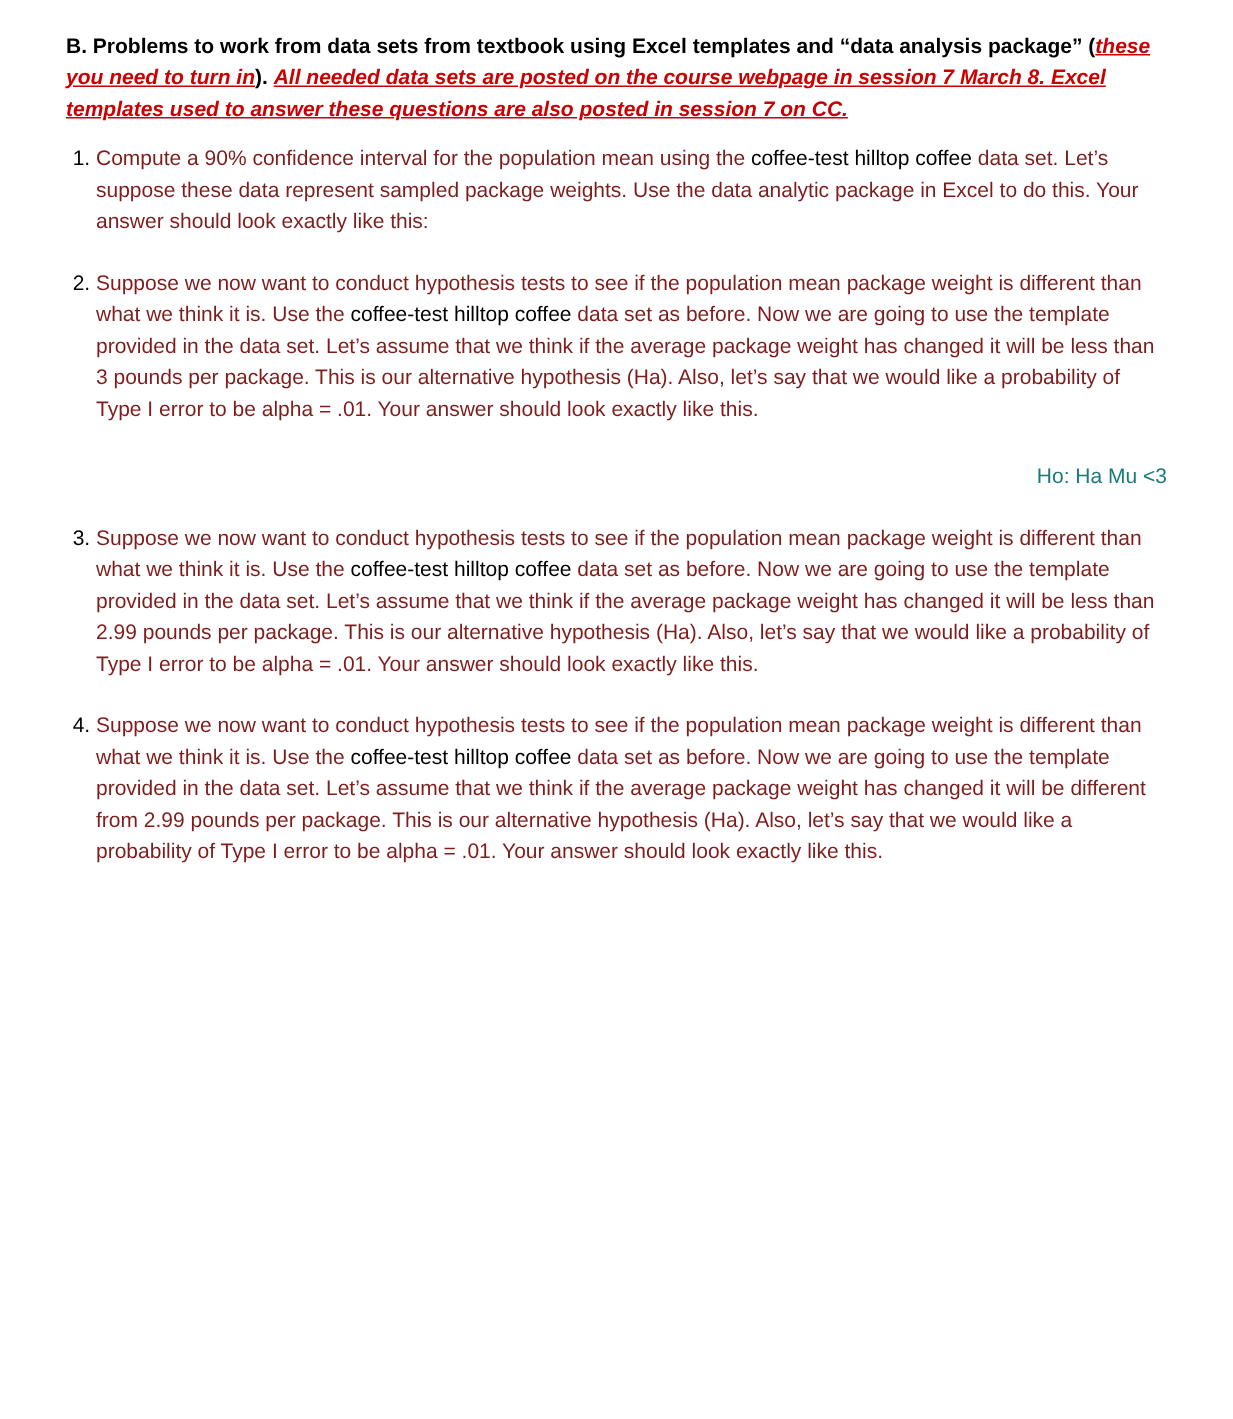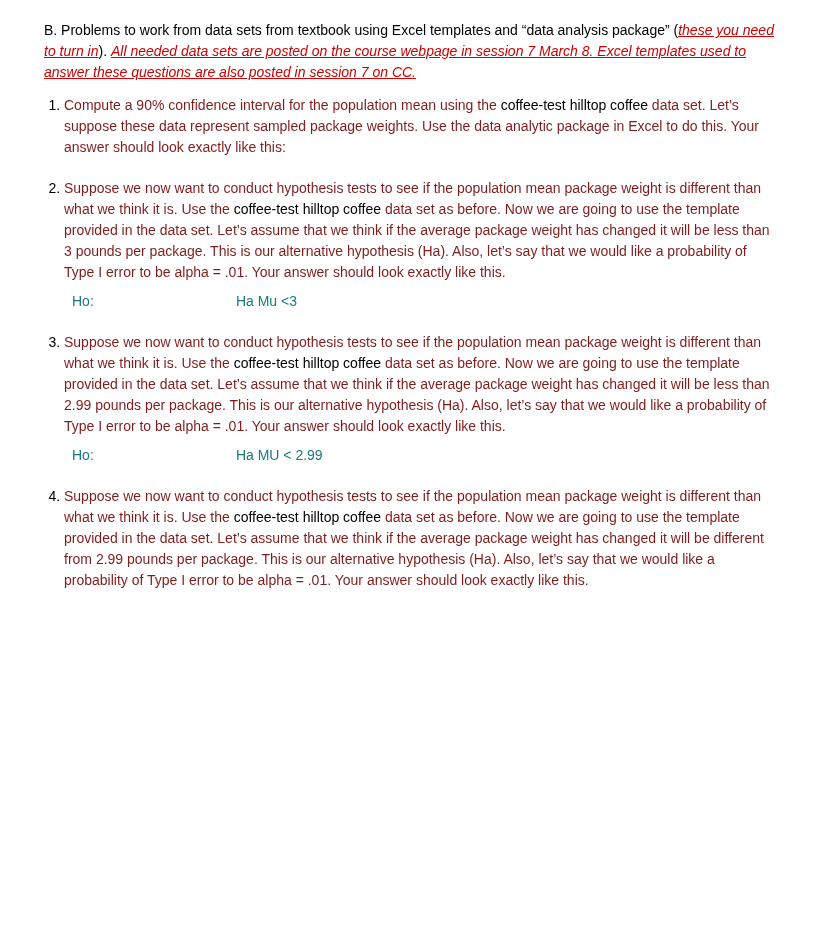--- a/index.html
+++ b/index.html
@@ -11,21 +11,21 @@
       background: #ffffff;
       font-family: Arial, sans-serif;
       font-size: 14px;
       color: #000000;
       width: 822px;
       min-height: 946px;
       padding: 20px 44px 30px 44px;
       line-height: 1.5;
     }
     .section-header {
-      font-weight: normal;
+      font-weight: bold;
       margin-bottom: 4px;
     }
     .italic-red-link {
       color: #cc0000;
       font-style: italic;
       text-decoration: underline;
     }
     .bold {
       font-weight: normal;
     }
@@ -34,24 +34,25 @@
     }
     ol {
       margin-left: 20px;
       margin-top: 12px;
     }
     ol li {
       margin-bottom: 20px;
       color: #000;
     }
     .ho-line {
-      margin-top: 8px;
+      margin-top: 24px;
       margin-bottom: 4px;
       color: #1a7a7a;
       padding-left: 8px;
+      text-align: right;
     }
     .ho-label {
       display: inline-block;
       width: 160px;
       color: #1a7a7a;
     }
     .ha-value {
       color: #1a7a7a;
     }
   </style>
@@ -79,24 +80,20 @@
     <div class="ho-line">
       <span class="ho-label">Ho:</span>
       <span class="ha-value">Ha Mu &lt;3</span>
     </div>
   </li>
 
   <li>
     <span>
       <span class="colored-teal">Suppose we now want to conduct hypothesis tests to see if the population mean package weight is different than what we think it is. Use the </span><span class="bold">coffee-test hilltop coffee</span><span class="colored-teal"> data set as before. Now we are going to use the template provided in the data set. Let’s assume that we think if the average package weight has changed it will be less than 2.99 pounds per package. This is our alternative hypothesis (Ha). Also, let’s say that we would like a probability of Type I error to be alpha = .01. Your answer should look exactly like this.</span>
     </span>
-    <div class="ho-line">
-      <span class="ho-label">Ho:</span>
-      <span class="ha-value">Ha MU &lt; 2.99</span>
-    </div>
   </li>
 
   <li>
     <span>
       <span class="colored-teal">Suppose we now want to conduct hypothesis tests to see if the population mean package weight is different than what we think it is. Use the </span><span class="bold">coffee-test hilltop coffee</span><span class="colored-teal"> data set as before. Now we are going to use the template provided in the data set. Let’s assume that we think if the average package weight has changed it will be different from 2.99 pounds per package. This is our alternative hypothesis (Ha). Also, let’s say that we would like a probability of Type I error to be alpha = .01. Your answer should look exactly like this.</span>
     </span>
   </li>
 </ol>
 
 </body></html>

